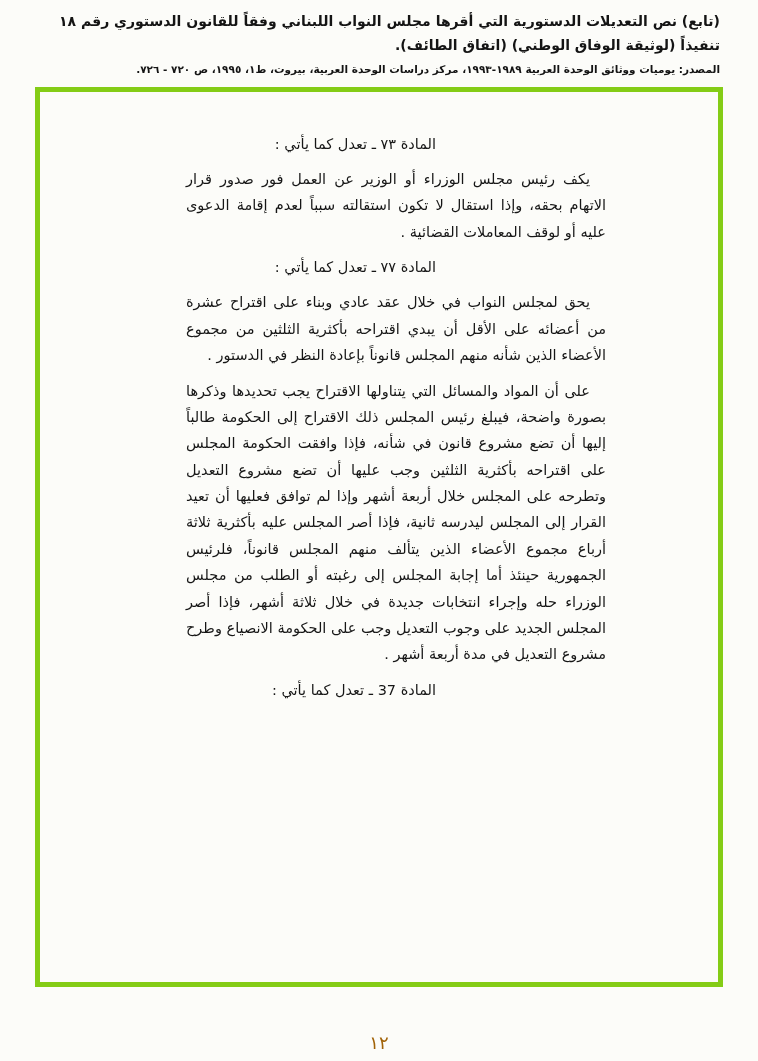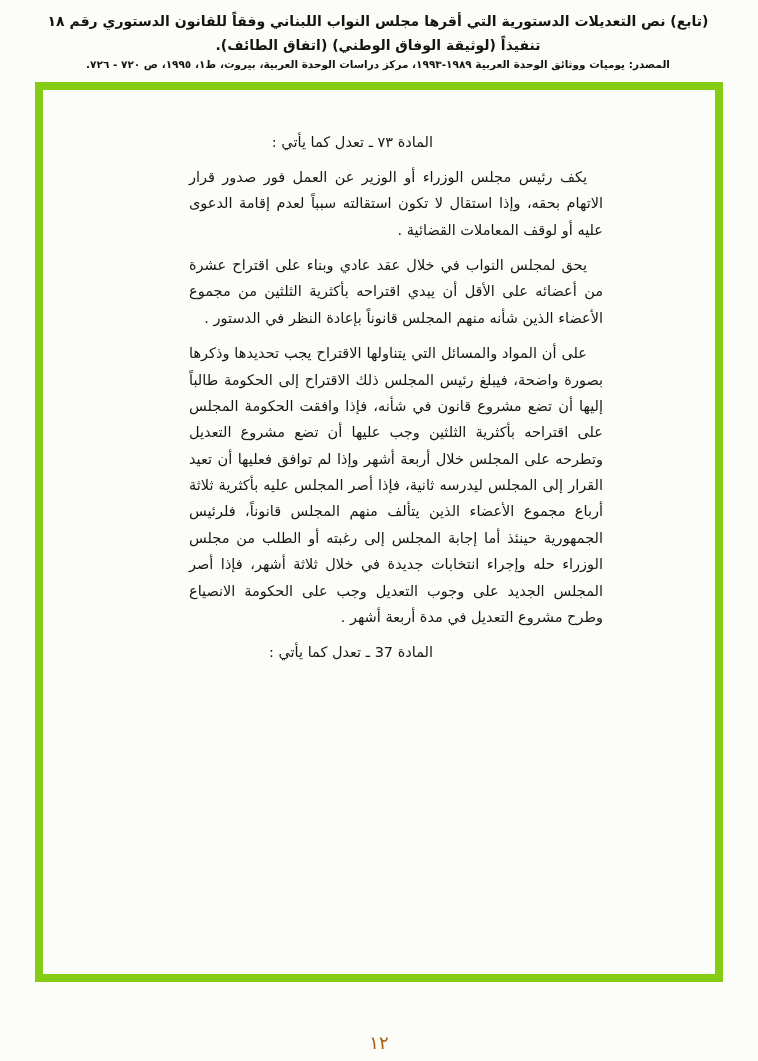--- a/index.html
+++ b/index.html
@@ -10,40 +10,40 @@
     width: 758px;
     height: 1061px;
     background: #fcfcf9;
     font-family: "DejaVu Sans", sans-serif;
     direction: rtl;
     color: #141414;
     position: relative;
     overflow: hidden;
   }
   .doc-header {
-    padding: 10px 28px 0 26px;
-    text-align: center;
+    padding: 10px 38px 0 26px;
   }
   .doc-title {
     font-weight: bold;
     font-size: 14px;
     line-height: 1.7;
     max-width: 706px;
     margin: 0 auto;
   }
   .doc-source {
     font-weight: bold;
     font-size: 10.5px;
+    margin-top: 5px;
   }
   .green-box {
     box-sizing: border-box;
     width: 688px;
     height: 900px;
     margin: 12px auto 0 auto;
-    border: 8px solid #84cc16;
+    border: 5px solid #84cc16;
     padding: 30px 112px 10px 146px; 
     background: #fcfcf9;
     overflow: hidden;
   }
   .block {
     font-size: 14.5px;
     line-height: 1.82;
     margin: 0 0 9px 0;
     text-align: justify;
     color: #161616;
@@ -72,18 +72,19 @@
 <body>
 
 <header class="doc-header">
   <div class="doc-title">(تابع) نص التعديلات الدستورية التي أقرها مجلس النواب اللبناني وفقاً للقانون الدستوري رقم ١٨ تنفيذاً (لوثيقة الوفاق الوطني) (اتفاق الطائف).</div>
   <div class="doc-source">المصدر: يوميات ووثائق الوحدة العربية ١٩٨٩-١٩٩٣، مركز دراسات الوحدة العربية، بيروت، ط١، ١٩٩٥، ص ٧٢٠ - ٧٢٦.</div>
 </header>
 
 <main class="green-box">
   <p class="block heading">المادة ٧٣ ـ تعدل كما يأتي :</p>
   <p class="block para">يكف رئيس مجلس الوزراء أو الوزير عن العمل فور صدور قرار الاتهام بحقه، وإذا استقال لا تكون استقالته سبباً لعدم إقامة الدعوى عليه أو لوقف المعاملات القضائية .</p>
+  <p class="block heading">المادة ٧٧ ـ تعدل كما يأتي :</p>
   <p class="block para">يحق لمجلس النواب في خلال عقد عادي وبناء على اقتراح عشرة من أعضائه على الأقل أن يبدي اقتراحه بأكثرية الثلثين من مجموع الأعضاء الذين شأنه منهم المجلس قانوناً بإعادة النظر في الدستور .</p>
   <p class="block para">على أن المواد والمسائل التي يتناولها الاقتراح يجب تحديدها وذكرها بصورة واضحة، فيبلغ رئيس المجلس ذلك الاقتراح إلى الحكومة طالباً إليها أن تضع مشروع قانون في شأنه، فإذا وافقت الحكومة المجلس على اقتراحه بأكثرية الثلثين وجب عليها أن تضع مشروع التعديل وتطرحه على المجلس خلال أربعة أشهر وإذا لم توافق فعليها أن تعيد القرار إلى المجلس ليدرسه ثانية، فإذا أصر المجلس عليه بأكثرية ثلاثة أرباع مجموع الأعضاء الذين يتألف منهم المجلس قانوناً، فلرئيس الجمهورية حينئذ أما إجابة المجلس إلى رغبته أو الطلب من مجلس الوزراء حله وإجراء انتخابات جديدة في خلال ثلاثة أشهر، فإذا أصر المجلس الجديد على وجوب التعديل وجب على الحكومة الانصياع وطرح مشروع التعديل في مدة أربعة أشهر .</p>
   <p class="block heading">المادة 37 ـ تعدل كما يأتي :</p>
 </main>
 
 <div class="page-number">١٢</div>
 
 </body></html>

